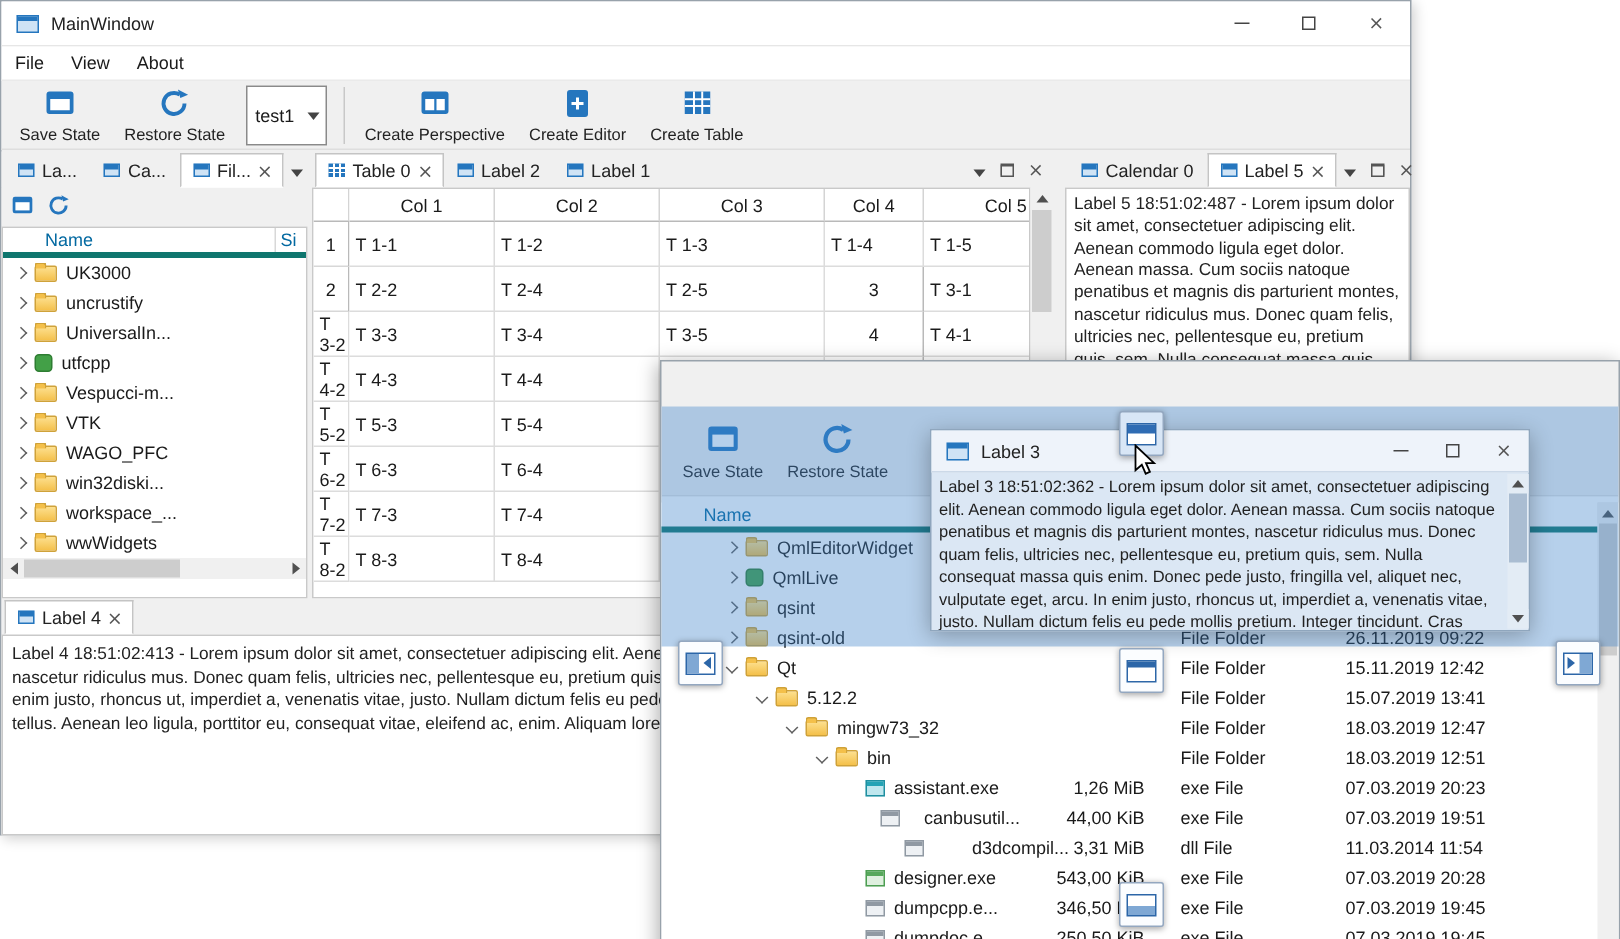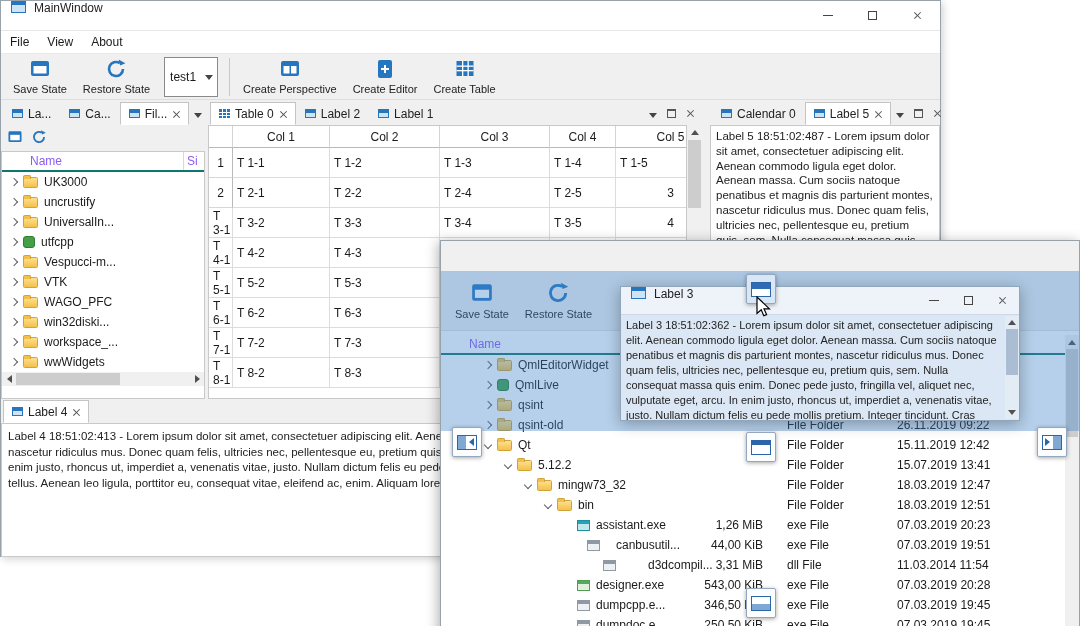--- a/index.html
+++ b/index.html
@@ -6,21 +6,21 @@
   html,body{width:1080px;height:626px;background:#ffffff;overflow:hidden;
     font-family:"Liberation Sans","DejaVu Sans",sans-serif;}
   :root{--accent:#2576be;}
   #stage{position:relative;width:1080px;height:626px;font-size:12px;color:#1a1a1a;overflow:hidden}
 
   .window{position:absolute;background:#f0f0f0;border:1px solid #98a2ab}
   #main-window{left:0;top:0;width:941px;height:557px;box-shadow:2px 2px 8px rgba(0,0,0,.18);z-index:1}
   #fs-window{left:440px;top:240px;width:640px;height:420px;box-shadow:-2px 2px 12px rgba(0,0,0,.3);z-index:10}
   #label3-window{left:620px;top:286px;width:400px;height:135px;background:#dbe7f4;border:1px solid #8fa6bd;z-index:30;box-shadow:0 3px 14px rgba(0,0,0,.3)}
 
-  .titlebar{height:30px;background:#fff;display:flex;border-bottom:1px solid #e6e6e6}
+  .titlebar{height:30px;background:#fff;display:flex;align-items:center;border-bottom:1px solid #e6e6e6}
   .titlebar .title{font-size:12px;color:#222}
   .tb-win-ico{position:relative;width:15px;height:12px;border:1px solid var(--accent);background:#cfe3f5;flex:none;margin:0 8px 0 10px}
   .tb-win-ico::before{content:"";position:absolute;left:0;top:0;right:0;height:3px;background:var(--accent)}
   .win-btns{margin-left:auto;display:flex;height:100%}
   .win-btn{width:45px;height:100%;display:flex;align-items:center;justify-content:center}
   .win-btn.small{width:34px}
   .glyph-min{width:10px;height:1px;background:#444}
   .glyph-max{width:9px;height:9px;border:1px solid #444}
   .x-icon{position:relative;width:9px;height:9px;display:inline-block;flex:none}
   .x-icon::before,.x-icon::after{content:"";position:absolute;left:4px;top:0;width:1.2px;height:9px;background:#555}
@@ -48,21 +48,21 @@
   .float-glyph::before{content:"";position:absolute;right:0;top:0;width:7px;height:6px;border:1px solid #555}
   .float-glyph::after{content:"";position:absolute;left:0;bottom:0;width:7px;height:6px;border:1px solid #555;background:#f0f0f0}
 
   .win-ico{position:relative;width:11px;height:9px;border:1px solid var(--accent);background:#cfe3f5;flex:none}
   .win-ico::before{content:"";position:absolute;left:0;top:0;right:0;height:2.5px;background:var(--accent)}
   .grid-ico{width:11px;height:9px;flex:none;background-color:var(--accent);
     background-image:linear-gradient(90deg,transparent 3px,#fff 3px,#fff 4px,transparent 4px,transparent 7px,#fff 7px,#fff 8px,transparent 8px),
                      linear-gradient(0deg,transparent 2.5px,#fff 2.5px,#fff 3.5px,transparent 3.5px,transparent 5.5px,#fff 5.5px,#fff 6.5px,transparent 6.5px)}
 
   .white-view{position:absolute;background:#fff;border:1px solid #c9c9c9}
-  .tree-header{height:20px;background:#fff;border-bottom:2px solid #0f766e;display:flex;align-items:center;font-size:12px;color:#8b5cf6;position:relative}
+  .tree-header{height:20px;background:#fff;border-bottom:4px solid #0f766e;display:flex;align-items:center;font-size:12px;color:#0369a1;position:relative}
   .tree-row{height:20px;display:flex;align-items:center;gap:6px;padding-left:9px;font-size:12px;white-space:nowrap;position:relative}
   .chev{width:6px;height:6px;border-right:1.4px solid #606060;border-bottom:1.4px solid #606060;flex:none}
   .chev.right{transform:rotate(-45deg)}
   .chev.down{transform:rotate(45deg)}
   .chev-spacer{width:6px;flex:none}
   .ico-folder{position:relative;width:15px;height:11px;background:linear-gradient(#fde08f,#f4c04a);border:1px solid #cfa23a;border-radius:1.5px;flex:none}
   .ico-folder::before{content:"";position:absolute;left:-1px;top:-3px;width:6px;height:3px;background:#f4c04a;border:1px solid #cfa23a;border-bottom:none;border-radius:2px 2px 0 0}
   .ico-green{width:12px;height:12px;border-radius:3px;background:#43a047;border:1px solid #2e7d32;flex:none}
   .ico-app{position:relative;width:13px;height:11px;border:1px solid #9099a3;background:#eef1f4;flex:none}
   .ico-app::before{content:"";position:absolute;left:0;top:0;right:0;height:3px;background:#9099a3}
@@ -359,21 +359,20 @@
             <div class="th">Col 3</div>
             <div class="th">Col 4</div>
             <div class="th">Col 5</div>
             <div class="rh">1</div>
             <div class="td">T 1-1</div>
             <div class="td">T 1-2</div>
             <div class="td">T 1-3</div>
             <div class="td">T 1-4</div>
             <div class="td">T 1-5</div>
             <div class="rh">2</div>
-            <div class="td">T 2-1</div>
             <div class="td">T 2-2</div>
             <div class="td">T 2-4</div>
             <div class="td">T 2-5</div>
             <div class="rh">3</div>
             <div class="td">T 3-1</div>
             <div class="td">T 3-2</div>
             <div class="td">T 3-3</div>
             <div class="td">T 3-4</div>
             <div class="td">T 3-5</div>
             <div class="rh">4</div>

